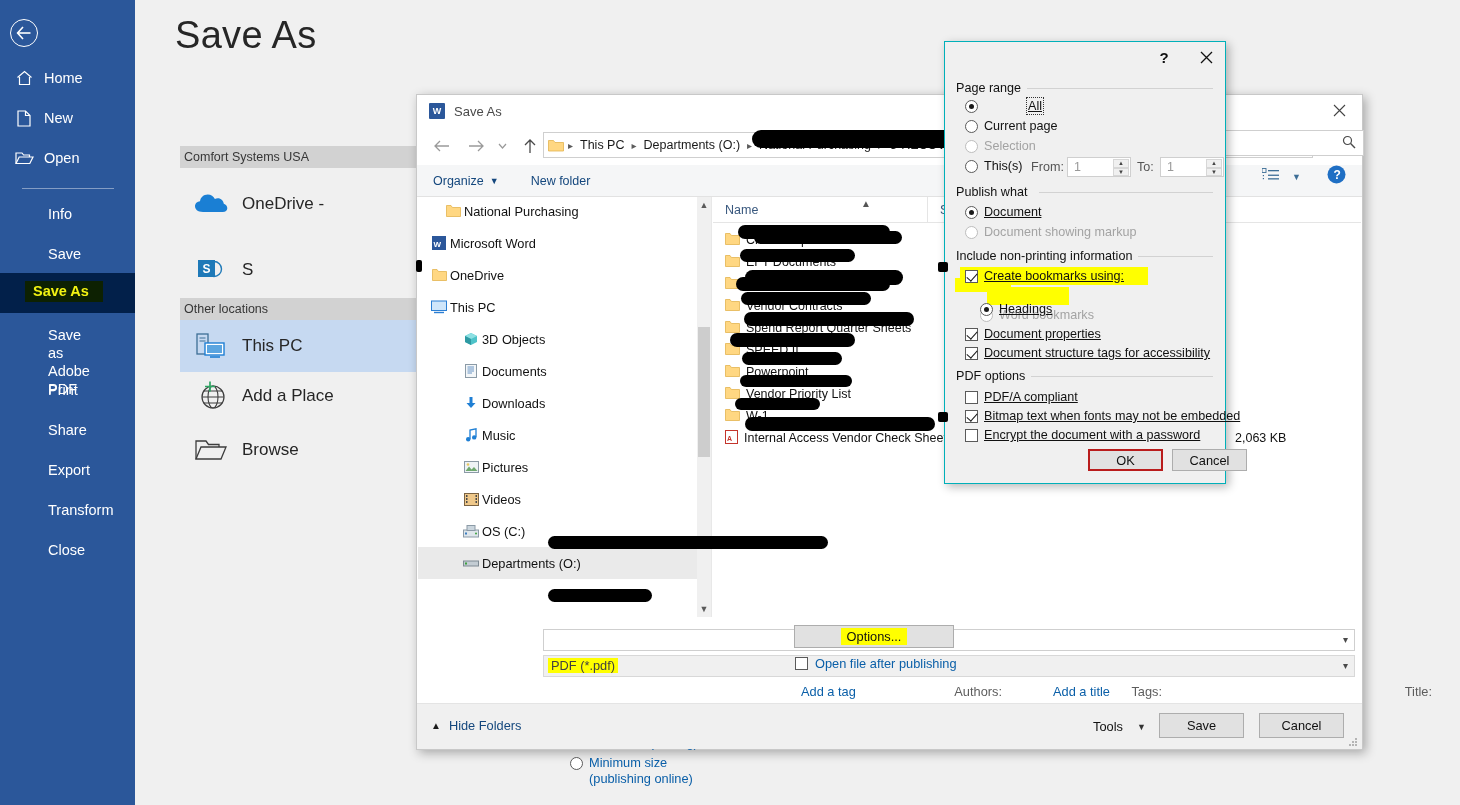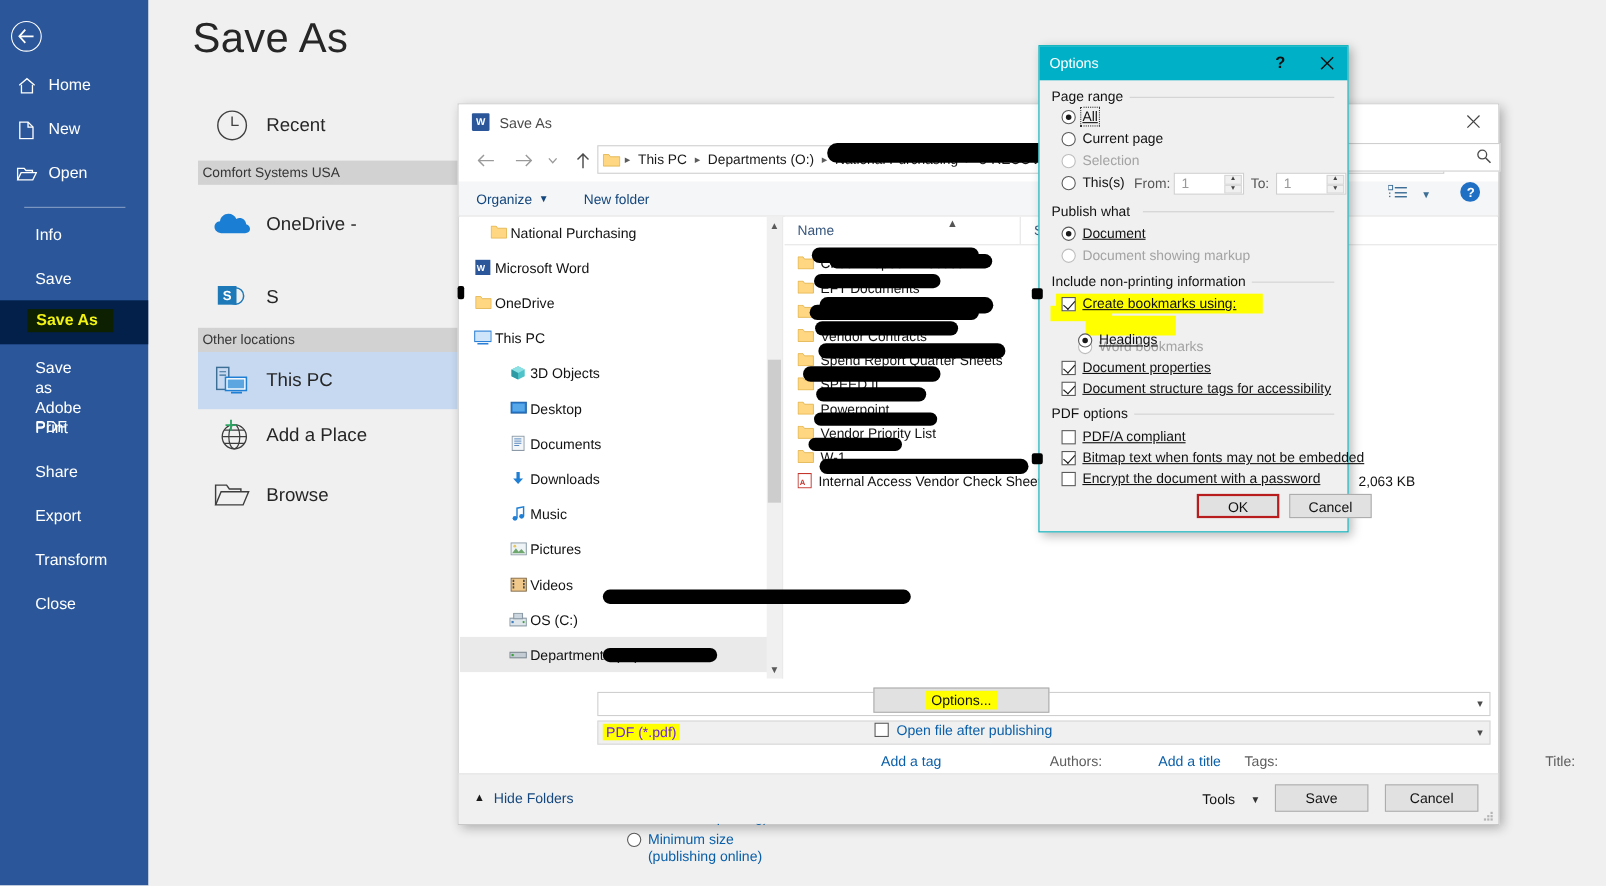--- a/index.html
+++ b/index.html
@@ -25,21 +25,21 @@
     cursor: pointer;
   }
   .back-arrow svg { display: block; }
   .rail-item {
     position: absolute; left: 0; width: 135px; height: 40px;
     display: flex; align-items: center;
     color: #ffffff; font-size: 14.5px; cursor: pointer;
   }
   .rail-item .ri-ic { width: 36px; display:flex; align-items:center; justify-content:center; margin-left: 6px;}
   .rail-item .ri-lb { padding-left: 2px; }
-  .rail-item.indent .ri-lb { padding-left: 32px; }
+  .rail-item.indent .ri-lb { padding-left: 48px; }
   .rail-sep {
     position: absolute; left: 22px; width: 92px; height: 1px;
     background: rgba(255,255,255,0.42);
   }
   .rail-selected {
     position: absolute; left: 0; width: 135px; height: 40px;
     background: #02204a;
   }
   .rail-selected-chip {
     position: absolute; left: 25px; top: 8px;
@@ -220,21 +220,21 @@
   .opt-help { right: 42px; font-size: 15px; font-weight: 700; }
   .opt-x { right: 0; }
   .grp-title { position: absolute; font-size: 12.6px; color:#111; background:#f0f0f0; padding-right:6px; z-index:2;}
   .grp-line { position: absolute; height: 1px; background: #d2d2d2; }
   .opt-row {
     position: absolute; display: flex; align-items: center; gap: 6px;
     font-size: 12.6px; color: #111; cursor: pointer; white-space: nowrap;
   }
   .opt-row.dis { color: #a3a3a3; cursor: default; }
   .opt-row u { text-decoration: underline; }
-  .focusbox { outline: 1px dotted #333; outline-offset: 1px; }
+  .focusbox { outline: 1px dotted #333; outline-offset: 1px; margin-left: 44px; }
   .spin {
     position: absolute; height: 20px; border: 1px solid #cfcfcf; background: #fff;
     display: flex; align-items: center;
   }
   .spin .sv { padding-left: 6px; color: #999; font-size: 12.5px;}
   .spin .sbtns { position: absolute; right: 1px; top: 1px; width: 16px; height: 17px;
      display: flex; flex-direction: column; }
   .spin .sb { flex:1; background:#f0f0f0; border:1px solid #d7d7d7; display:flex; align-items:center; justify-content:center; font-size:6px; color:#444; cursor:pointer;}
 
   .hi-mark { position: absolute; background: #ffff00; z-index: 0; }
@@ -313,29 +313,20 @@
       <span class="ri-lb">Transform</span>
     </div>
     <div class="rail-item indent" style="top:530px">
       <span class="ri-lb">Close</span>
     </div>
   </div>
 
   <div class="backstage-body">
     <div class="bs-title">Save As</div>
 
-    <div class="bs-place" style="top:88px">
-      <span class="bp-ic">
-        <svg width="32" height="32" viewBox="0 0 32 32">
-            <circle cx="16" cy="16" r="13" fill="none" stroke="#404040" stroke-width="1.3"></circle>
-            <path d="M16 8 V16 H22" fill="none" stroke="#404040" stroke-width="1.3"></path>
-          </svg>
-      </span>
-      <span class="bp-lb">Recent</span>
-    </div>
 
     <div class="bs-grouphdr" style="top:146px">Comfort Systems USA</div>
 
     <div class="bs-place" style="top:178px">
       <span class="bp-ic">
         <svg width="34" height="24" viewBox="0 0 34 24">
           <path d="M9 20 C3.5 20 1 17.2 1 14.3 C1 11.6 3.2 9.4 6 9.2 C6.4 5.3 9.7 2.4 13.7 2.4 C16.9 2.4 19.7 4.3 20.9 7 C21.7 6.5 22.7 6.2 23.8 6.2 C27 6.2 29.6 8.7 29.8 11.8 C32 12.4 33.3 14.2 33.3 16.2 C33.3 18.4 31.4 20 28.8 20 Z" fill="#1a7fd4"></path>
         </svg>
       </span>
       <span class="bp-lb">OneDrive - </span>
@@ -494,29 +485,20 @@
               <svg width="14" height="14" viewBox="0 0 14 14">
                 <path d="M7 1 L13 4 V10 L7 13 L1 10 V4 Z" fill="#4ec3c9"></path>
                 <path d="M7 1 L13 4 L7 7 L1 4 Z" fill="#8de0e3"></path>
                 <path d="M7 7 V13 L1 10 V4 Z" fill="#2f9aa3"></path>
               </svg>
             </span>
           <span>3D Objects</span>
         </div>
         <div class="tree-row lvl2">
           <span class="tr-ic">
-              <svg width="15" height="12" viewBox="0 0 15 12">
-                <rect x="0.5" y="0.5" width="14" height="10" fill="#2b7fd4" stroke="#1f5f9f"></rect>
-                <rect x="2" y="2" width="11" height="7" fill="#56a8e8"></rect>
-              </svg>
-            </span>
-          <span>Desktop</span>
-        </div>
-        <div class="tree-row lvl2">
-          <span class="tr-ic">
               <svg width="12" height="14" viewBox="0 0 12 14">
                 <rect x="0.5" y="0.5" width="11" height="13" fill="#f3f6f8" stroke="#8b9aa6"></rect>
                 <path d="M2.5 3 H9 M2.5 5 H9 M2.5 7 H9 M2.5 9 H7" stroke="#5b8bbf" stroke-width="0.9"></path>
               </svg>
             </span>
           <span>Documents</span>
         </div>
         <div class="tree-row lvl2">
           <span class="tr-ic">
               <svg width="14" height="14" viewBox="0 0 14 14">
@@ -656,21 +638,21 @@
       </div>
     </div>
 
     <div class="lbl-right" style="left:430px; top:536px; width:155px;">File name:</div>
     <div class="fld" style="left:126px; top:534px; width:812px;">
       <span class="caret">▾</span>
     </div>
 
     <div class="lbl-right" style="left:430px; top:562px; width:155px;">Save as type:</div>
     <div class="fld flat" style="left:126px; top:560px; width:812px;">
-      <span class="hl" style="position:absolute; left:4px; top:2px; padding:0 3px; font-size:12.8px; color:#6d28d9;">PDF (*.pdf)</span>
+      <span class="hl" style="position:absolute; left:4px; top:2px; padding:0 3px; font-size:12.8px; color:#404040;">PDF (*.pdf)</span>
       <span class="caret">▾</span>
     </div>
 
     <div class="lbl-right gray-lbl" style="left:430px; top:589px; width:155px;">Authors:</div>
     <div class="lbl-right gray-lbl" style="left:630px; top:589px; width:115px; text-align:right;">Tags:</div>
     <div style="position:absolute; left:384px; top:589px;" class="lnk">Add a tag</div>
     <div class="lbl-right gray-lbl" style="left:880px; top:589px; width:135px; text-align:right;">Title:</div>
     <div style="position:absolute; left:636px; top:589px;" class="lnk">Add a title</div>
 
     <div class="lbl-right gray-lbl" style="left:-20px; top:626px; width:500px;">Optimize for:</div>
@@ -759,23 +741,20 @@
   <div class="redact" style="left:744px; top:312px; width:170px; height:14px;"></div>
   <div class="redact" style="left:730px; top:333px; width:125px; height:14px;"></div>
   <div class="redact" style="left:742px; top:352px; width:100px; height:13px;"></div>
   <div class="redact" style="left:740px; top:375px; width:112px; height:12px;"></div>
   <div class="redact" style="left:735px; top:398px; width:85px; height:12px;"></div>
   <div class="redact" style="left:745px; top:417px; width:190px; height:14px;"></div>
   <div class="redact" style="left:548px; top:536px; width:280px; height:13px;"></div>
   <div class="redact" style="left:548px; top:589px; width:104px; height:13px;"></div>
 
   <div class="optdlg">
-    <div class="opt-tb">
-      <span class="ot-title">Options</span>
-    </div>
     <div class="opt-help">?</div>
     <div class="opt-x">
       <svg width="13" height="13" viewBox="0 0 13 13">
           <path d="M1 1 L12 12 M12 1 L1 12" stroke="#111" stroke-width="1.3" fill="none"></path>
         </svg>
     </div>
 
     <div class="grp-title" style="left:11px; top:39px;">Page range</div>
     <div class="grp-line" style="left:80px; top:46px; width:188px;"></div>
 

